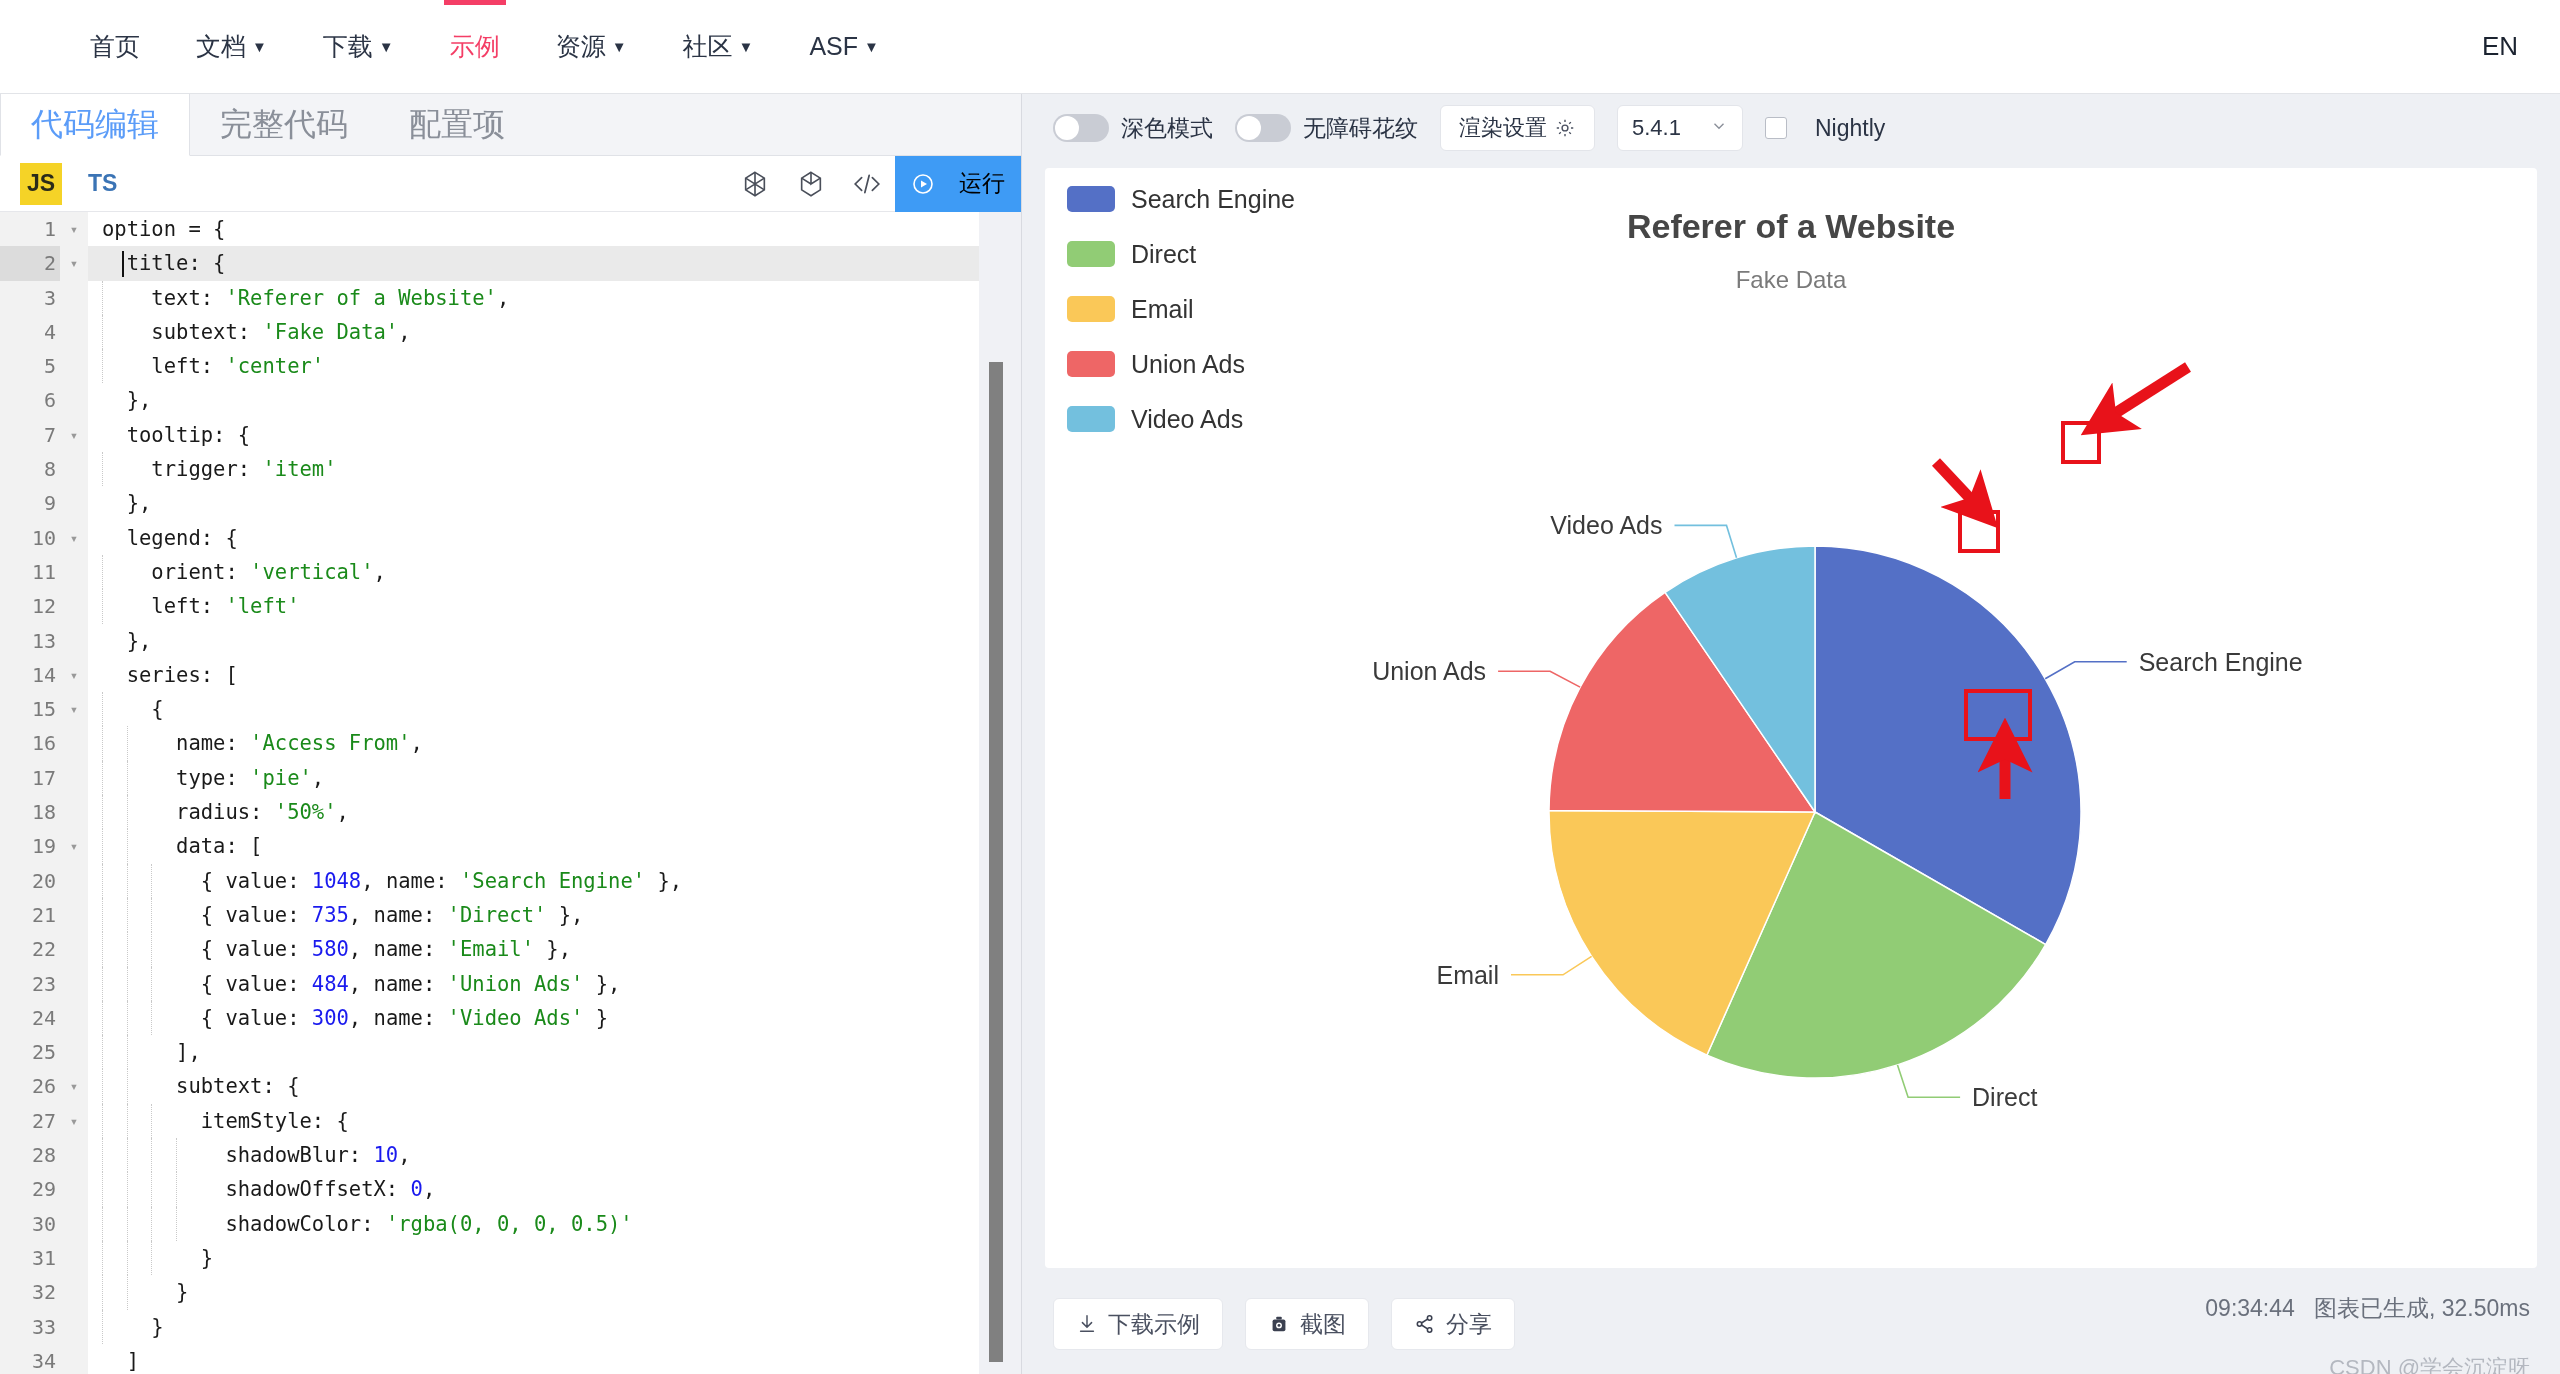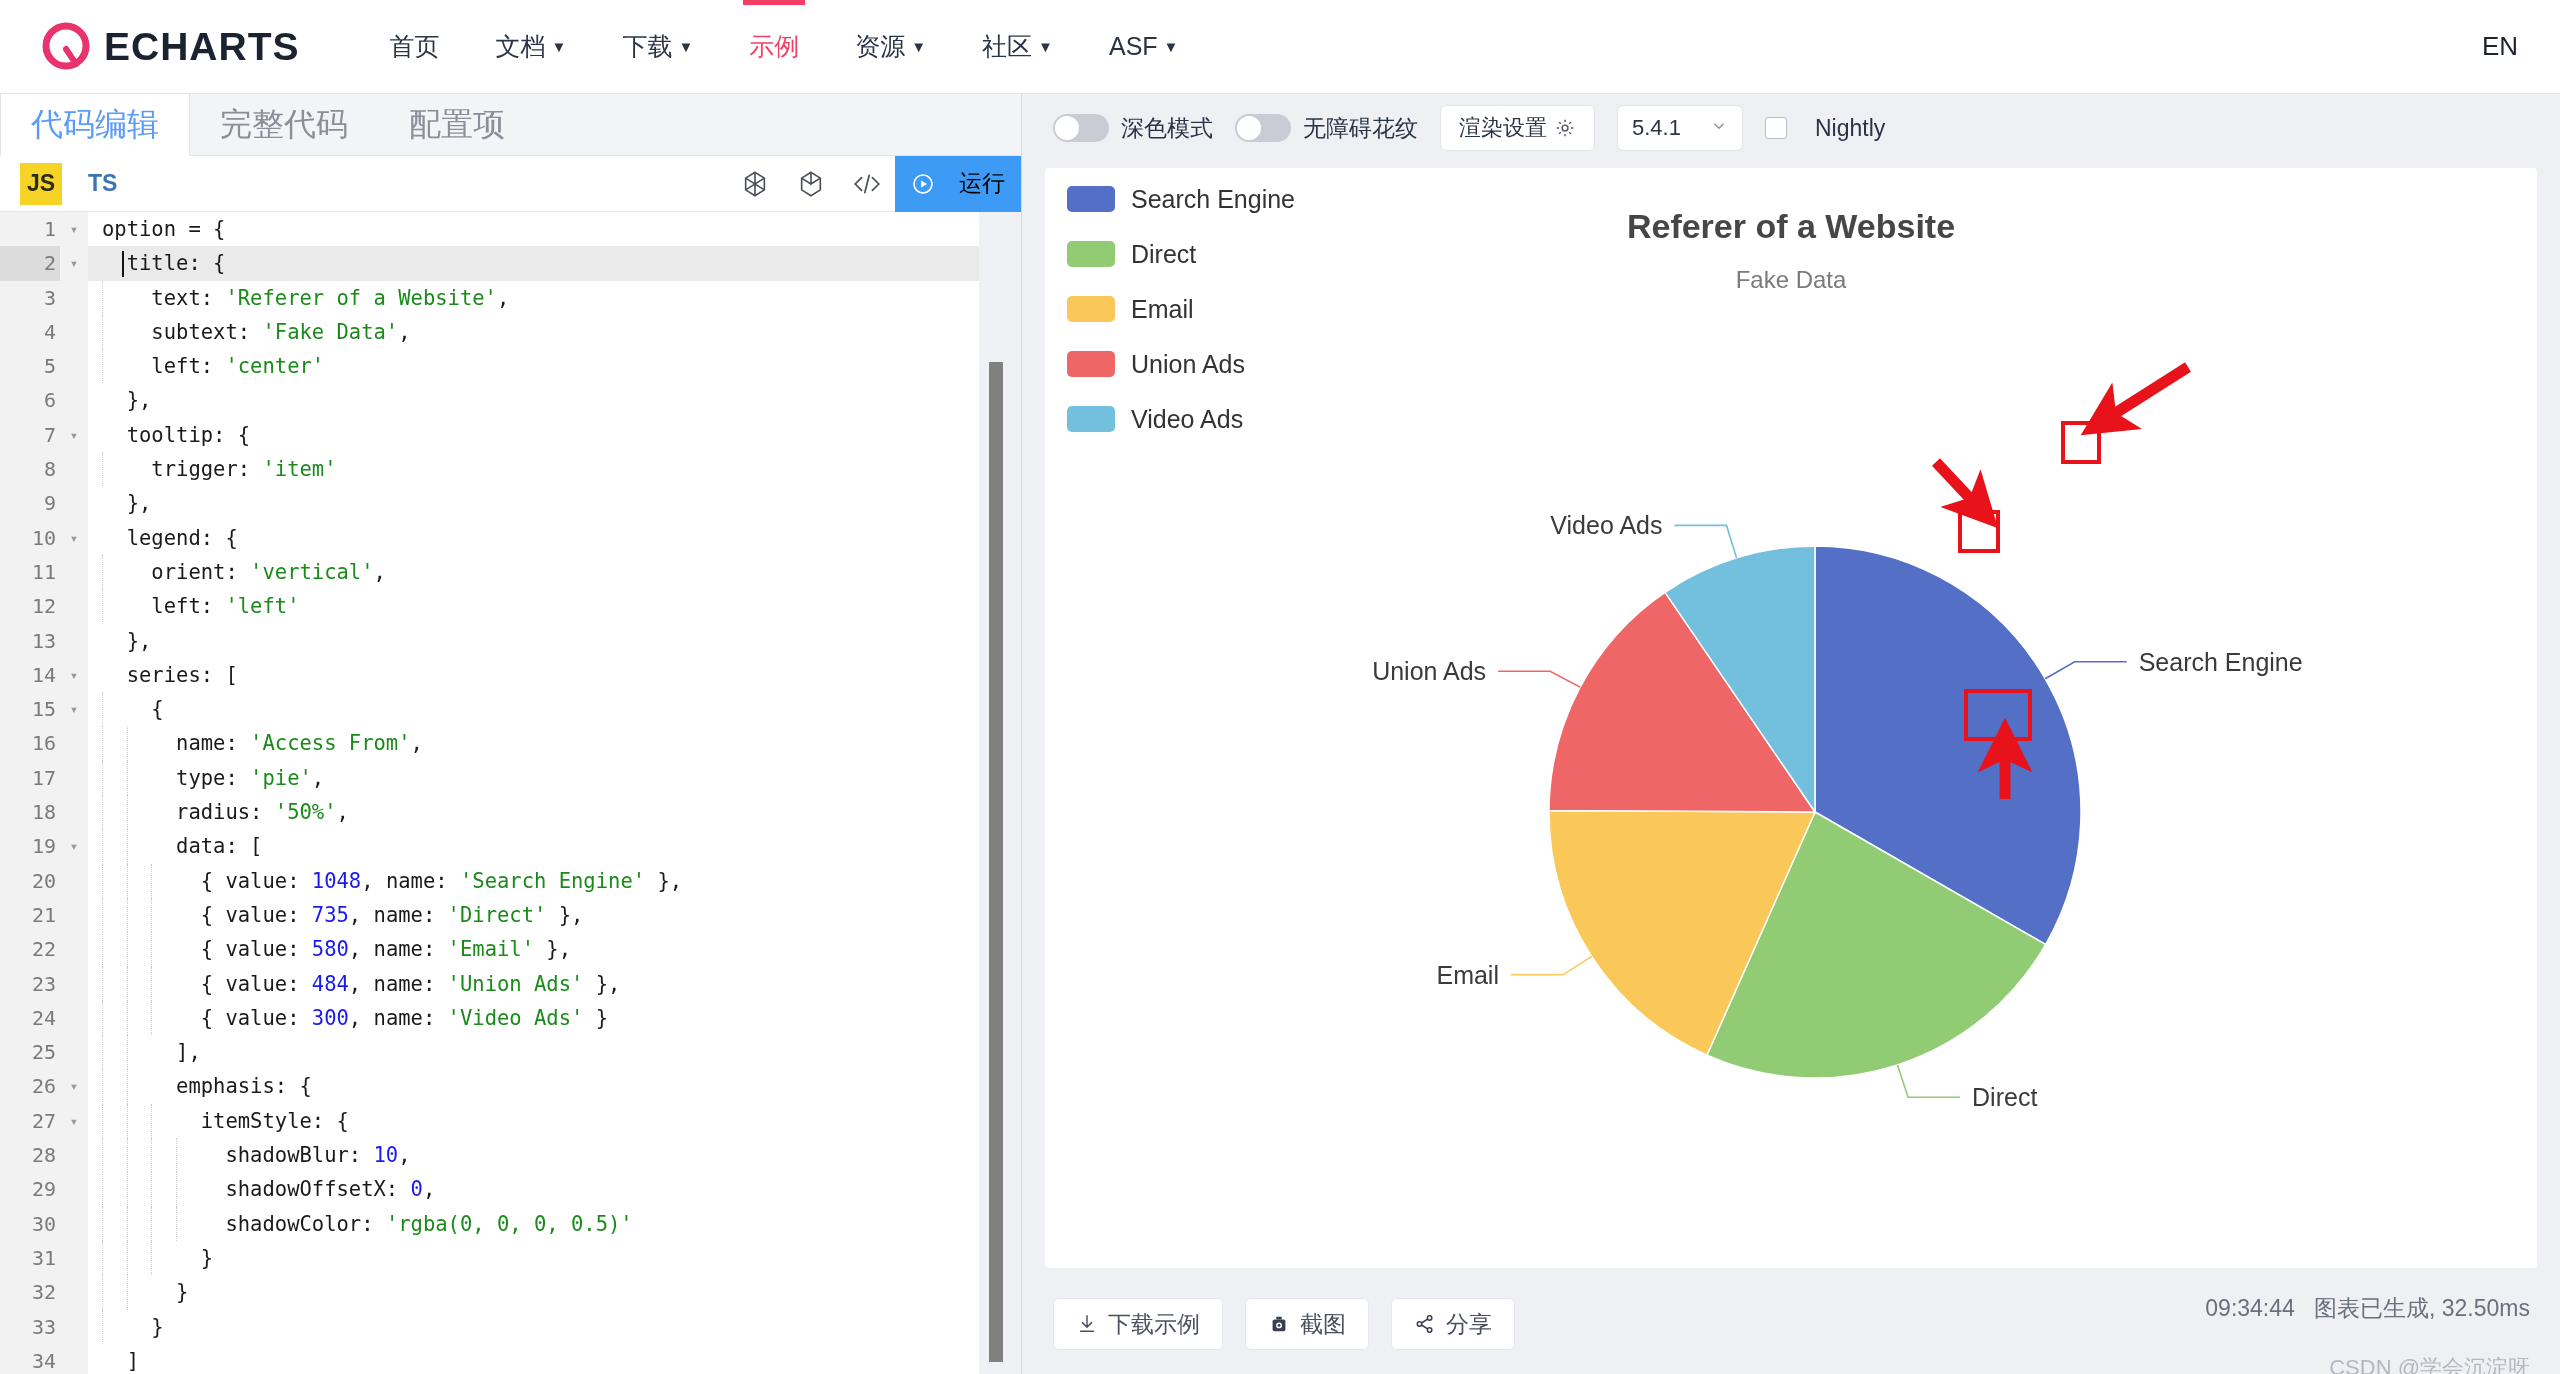--- a/index.html
+++ b/index.html
@@ -187,29 +187,20 @@
   .pie-label { font-size: 25px; fill: #3a3a3a; }
   .chart-title { font-size: 34px; font-weight: bold; fill: #464646; }
   .chart-sub { font-size: 24px; fill: #7a7a7a; }
 </style>
 </head>
 <body>
 
 <div id="app">
 
   <div class="topnav">
-    <div class="logo-wrap">
-      <div class="logo-mark">
-        <svg width="56" height="56" viewBox="0 0 56 56">
-          <circle cx="28" cy="27" r="20" fill="none" stroke="#e8336d" stroke-width="7"></circle>
-          <path d="M28 30 L38 45" stroke="#e8336d" stroke-width="6" stroke-linecap="round"></path>
-        </svg>
-      </div>
-      <div class="logo-text">ECHARTS</div>
-    </div>
     <div class="nav-items" id="nav-items">
         <div class="nav-item">
           <span>首页</span>
         </div>
         <div class="nav-item">
           <span>文档</span>
           <span class="caret">▼</span>
         </div>
         <div class="nav-item">
           <span>下载</span>
@@ -295,21 +286,21 @@
           <div class="cl"><span class="ln-num">16</span><span class="fold"></span><span class="ctext"><span>      name: </span><span class="tk-str">'Access From'</span><span>,</span></span><span class="indent-guide" style="left: 102px;"></span><span class="indent-guide" style="left: 126.6px;"></span></div>
           <div class="cl"><span class="ln-num">17</span><span class="fold"></span><span class="ctext"><span>      type: </span><span class="tk-str">'pie'</span><span>,</span></span><span class="indent-guide" style="left: 102px;"></span><span class="indent-guide" style="left: 126.6px;"></span></div>
           <div class="cl"><span class="ln-num">18</span><span class="fold"></span><span class="ctext"><span>      radius: </span><span class="tk-str">'50%'</span><span>,</span></span><span class="indent-guide" style="left: 102px;"></span><span class="indent-guide" style="left: 126.6px;"></span></div>
           <div class="cl"><span class="ln-num">19</span><span class="fold">▾</span><span class="ctext"><span>      data: [</span></span><span class="indent-guide" style="left: 102px;"></span><span class="indent-guide" style="left: 126.6px;"></span></div>
           <div class="cl"><span class="ln-num">20</span><span class="fold"></span><span class="ctext"><span>        { value: </span><span class="tk-num">1048</span><span>, name: </span><span class="tk-str">'Search Engine'</span><span> },</span></span><span class="indent-guide" style="left: 102px;"></span><span class="indent-guide" style="left: 126.6px;"></span><span class="indent-guide" style="left: 151.2px;"></span></div>
           <div class="cl"><span class="ln-num">21</span><span class="fold"></span><span class="ctext"><span>        { value: </span><span class="tk-num">735</span><span>, name: </span><span class="tk-str">'Direct'</span><span> },</span></span><span class="indent-guide" style="left: 102px;"></span><span class="indent-guide" style="left: 126.6px;"></span><span class="indent-guide" style="left: 151.2px;"></span></div>
           <div class="cl"><span class="ln-num">22</span><span class="fold"></span><span class="ctext"><span>        { value: </span><span class="tk-num">580</span><span>, name: </span><span class="tk-str">'Email'</span><span> },</span></span><span class="indent-guide" style="left: 102px;"></span><span class="indent-guide" style="left: 126.6px;"></span><span class="indent-guide" style="left: 151.2px;"></span></div>
           <div class="cl"><span class="ln-num">23</span><span class="fold"></span><span class="ctext"><span>        { value: </span><span class="tk-num">484</span><span>, name: </span><span class="tk-str">'Union Ads'</span><span> },</span></span><span class="indent-guide" style="left: 102px;"></span><span class="indent-guide" style="left: 126.6px;"></span><span class="indent-guide" style="left: 151.2px;"></span></div>
           <div class="cl"><span class="ln-num">24</span><span class="fold"></span><span class="ctext"><span>        { value: </span><span class="tk-num">300</span><span>, name: </span><span class="tk-str">'Video Ads'</span><span> }</span></span><span class="indent-guide" style="left: 102px;"></span><span class="indent-guide" style="left: 126.6px;"></span><span class="indent-guide" style="left: 151.2px;"></span></div>
           <div class="cl"><span class="ln-num">25</span><span class="fold"></span><span class="ctext"><span>      ],</span></span><span class="indent-guide" style="left: 102px;"></span><span class="indent-guide" style="left: 126.6px;"></span></div>
-          <div class="cl"><span class="ln-num">26</span><span class="fold">▾</span><span class="ctext"><span>      emphasis: {</span></span><span class="indent-guide" style="left: 102px;"></span><span class="indent-guide" style="left: 126.6px;"></span></div>
+          <div class="cl"><span class="ln-num">26</span><span class="fold">▾</span><span class="ctext"><span>      subtext: {</span></span><span class="indent-guide" style="left: 102px;"></span><span class="indent-guide" style="left: 126.6px;"></span></div>
           <div class="cl"><span class="ln-num">27</span><span class="fold">▾</span><span class="ctext"><span>        itemStyle: {</span></span><span class="indent-guide" style="left: 102px;"></span><span class="indent-guide" style="left: 126.6px;"></span><span class="indent-guide" style="left: 151.2px;"></span></div>
           <div class="cl"><span class="ln-num">28</span><span class="fold"></span><span class="ctext"><span>          shadowBlur: </span><span class="tk-num">10</span><span>,</span></span><span class="indent-guide" style="left: 102px;"></span><span class="indent-guide" style="left: 126.6px;"></span><span class="indent-guide" style="left: 151.2px;"></span><span class="indent-guide" style="left: 175.8px;"></span></div>
           <div class="cl"><span class="ln-num">29</span><span class="fold"></span><span class="ctext"><span>          shadowOffsetX: </span><span class="tk-num">0</span><span>,</span></span><span class="indent-guide" style="left: 102px;"></span><span class="indent-guide" style="left: 126.6px;"></span><span class="indent-guide" style="left: 151.2px;"></span><span class="indent-guide" style="left: 175.8px;"></span></div>
           <div class="cl"><span class="ln-num">30</span><span class="fold"></span><span class="ctext"><span>          shadowColor: </span><span class="tk-str">'rgba(0, 0, 0, 0.5)'</span></span><span class="indent-guide" style="left: 102px;"></span><span class="indent-guide" style="left: 126.6px;"></span><span class="indent-guide" style="left: 151.2px;"></span><span class="indent-guide" style="left: 175.8px;"></span></div>
           <div class="cl"><span class="ln-num">31</span><span class="fold"></span><span class="ctext"><span>        }</span></span><span class="indent-guide" style="left: 102px;"></span><span class="indent-guide" style="left: 126.6px;"></span><span class="indent-guide" style="left: 151.2px;"></span></div>
           <div class="cl"><span class="ln-num">32</span><span class="fold"></span><span class="ctext"><span>      }</span></span><span class="indent-guide" style="left: 102px;"></span><span class="indent-guide" style="left: 126.6px;"></span></div>
           <div class="cl"><span class="ln-num">33</span><span class="fold"></span><span class="ctext"><span>    }</span></span><span class="indent-guide" style="left: 102px;"></span></div>
           <div class="cl"><span class="ln-num">34</span><span class="fold"></span><span class="ctext"><span>  ]</span></span></div>
         </div>
       <div class="caret-blink"></div>

